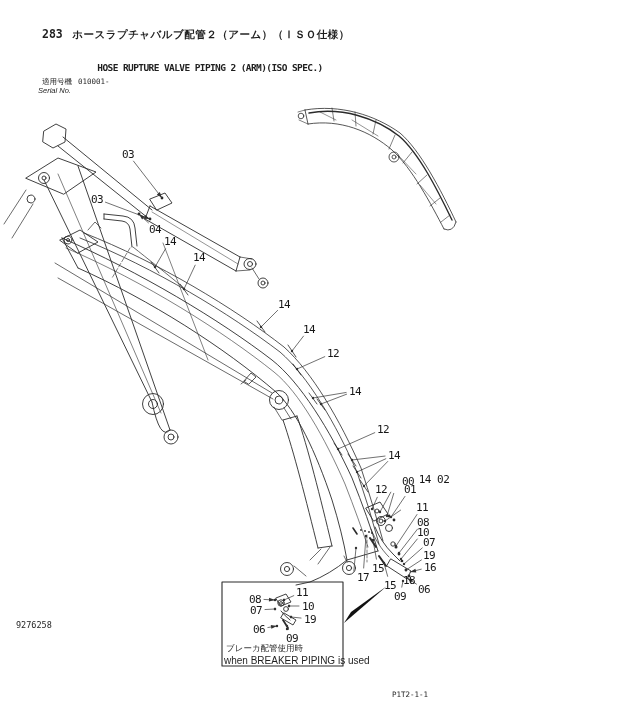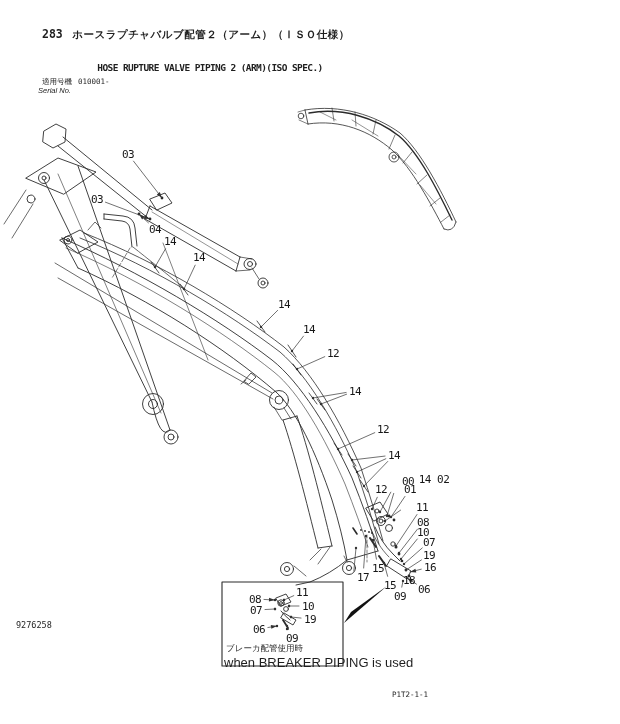--- a/index.html
+++ b/index.html
@@ -10,21 +10,21 @@
   .title-jp{left:211px;top:28px;transform:translateX(-50%);font-size:10.5px;font-weight:600;
             letter-spacing:.5px;white-space:nowrap;}
   .title-en{left:210px;top:62px;transform:translateX(-50%);
             font:600 9.5px "DejaVu Sans Mono",monospace;letter-spacing:-.6px;white-space:nowrap;}
   .app-jp{left:42px;top:77px;font-size:7.5px;white-space:nowrap;}
   .app-val{left:78px;top:77px;font:7.5px "DejaVu Sans Mono",monospace;}
   .app-en{left:38px;top:86px;font-size:7.5px;font-style:italic;}
   .callout{position:absolute;transform:translate(-50%,-50%);
            font:11px "DejaVu Sans Mono",monospace;letter-spacing:-.5px;color:#161616;white-space:nowrap;}
   .inset-cap-jp{left:226px;top:643px;font-size:8.5px;font-weight:400;white-space:nowrap;}
-  .inset-cap-en{left:224px;top:655px;font-size:13px;white-space:nowrap;}
+  .inset-cap-en{left:224px;top:655px;font-size:10px;white-space:nowrap;}
   .footer-left{left:16px;top:620px;font:8.5px "DejaVu Sans Mono",monospace;}
   .footer-right{left:392px;top:690px;font:7.5px "DejaVu Sans Mono",monospace;}
   svg{position:absolute;left:0;top:0;}
 </style>
 </head>
 <body>
 
 <div class="page">
 
   <svg width="620" height="724" viewBox="0 0 620 724">

